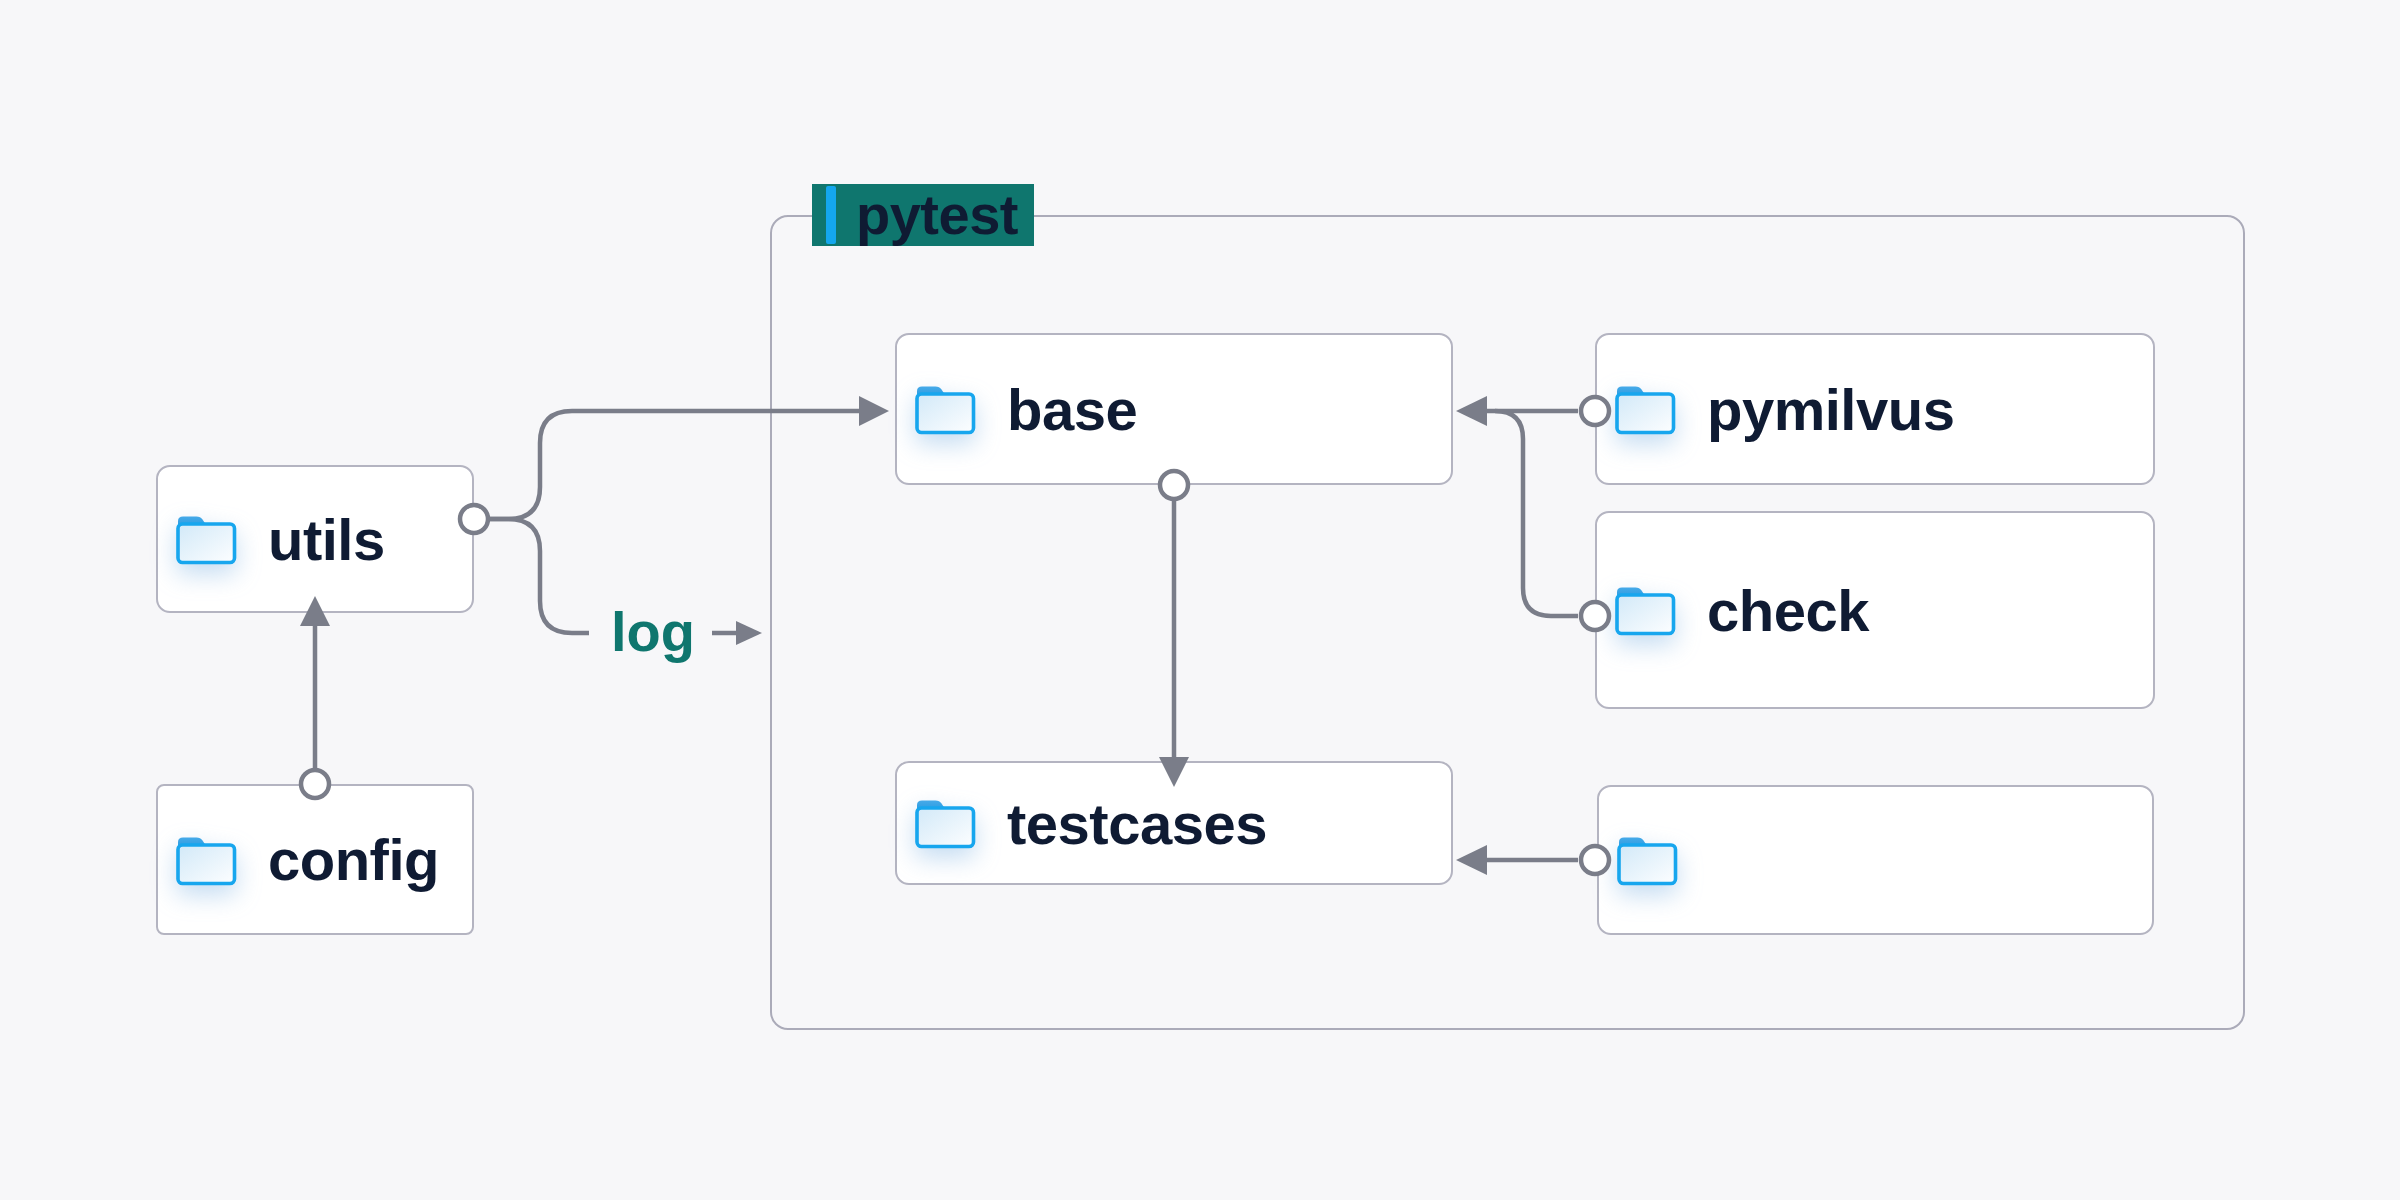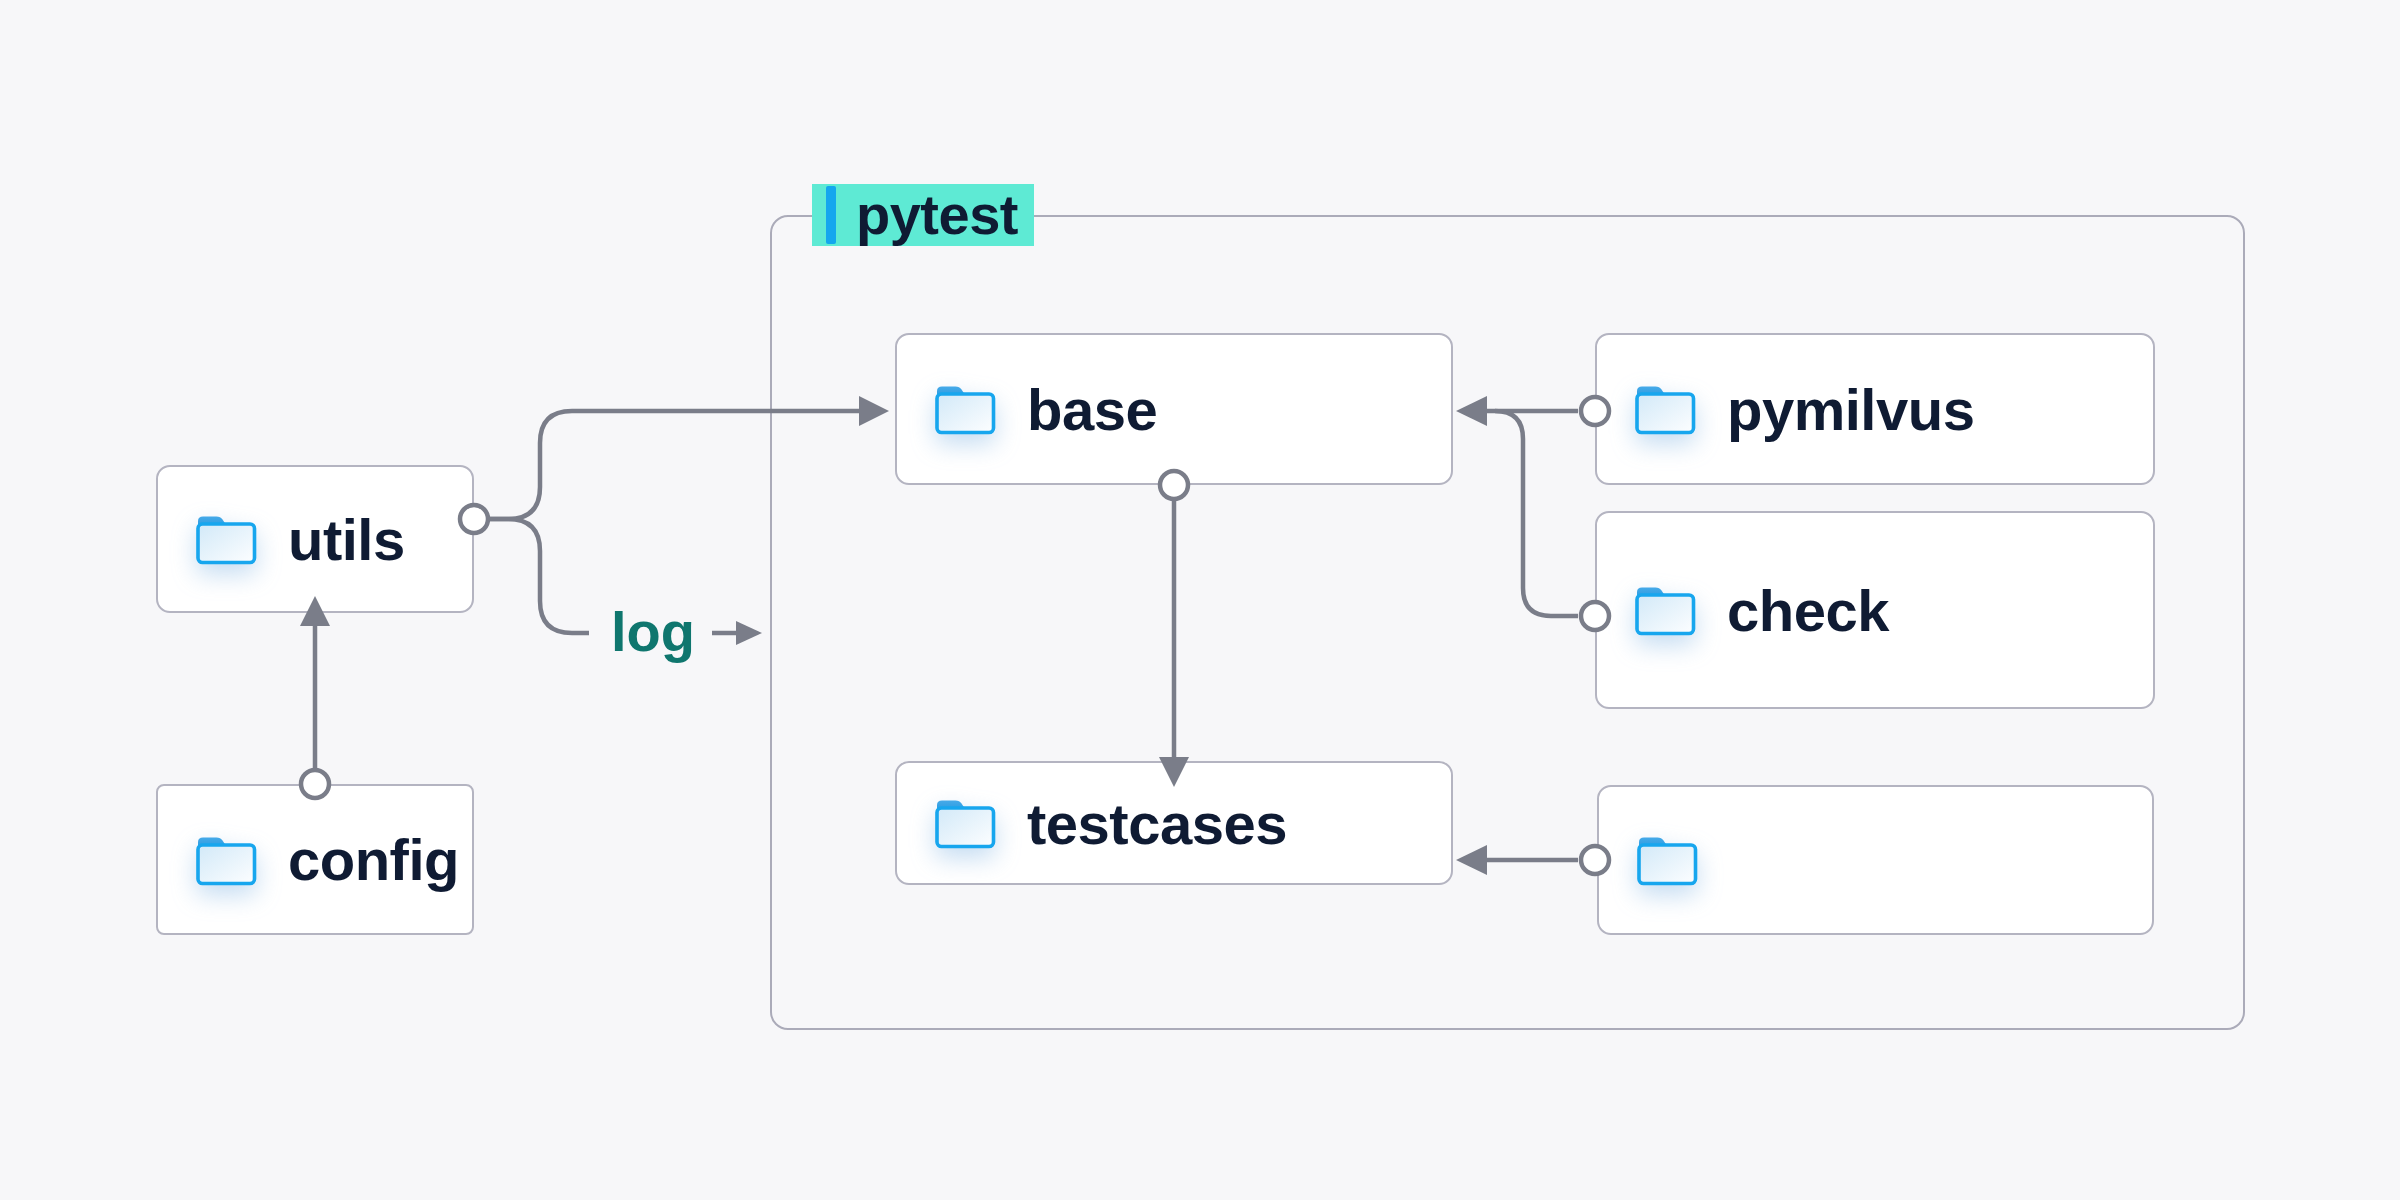--- a/index.html
+++ b/index.html
@@ -28,21 +28,21 @@
     z-index: 1;
   }
   .group-label {
     position: absolute;
     left: 812px; top: 184px;
     height: 62px;
     display: flex;
     align-items: center;
     gap: 20px;
     padding: 0 16px 0 14px;
-    background: #5eead4;   
+    background: #0f766e;   
     z-index: 3;
   }
   .accent-bar {
     width: 10px; height: 58px;
     background: #14a7ee;
     border-radius: 2px;
     flex: 0 0 auto;
   }
   .group-label-text {
     font-size: 56px;
@@ -51,21 +51,21 @@
     letter-spacing: -0.5px;
     line-height: 62px;
     white-space: nowrap;
   }
 
   
   .node {
     position: absolute;
     display: flex;
     align-items: center;
-    padding-left: 36px;
+    padding-left: 16px;
     gap: 30px;
     background: #ffffff;
     border: 2.5px solid #b4b4c1;
     border-radius: 14px;
     box-sizing: border-box;
     z-index: 2;
   }
   .node-label {
     font-size: 58px;
     font-weight: 700;

